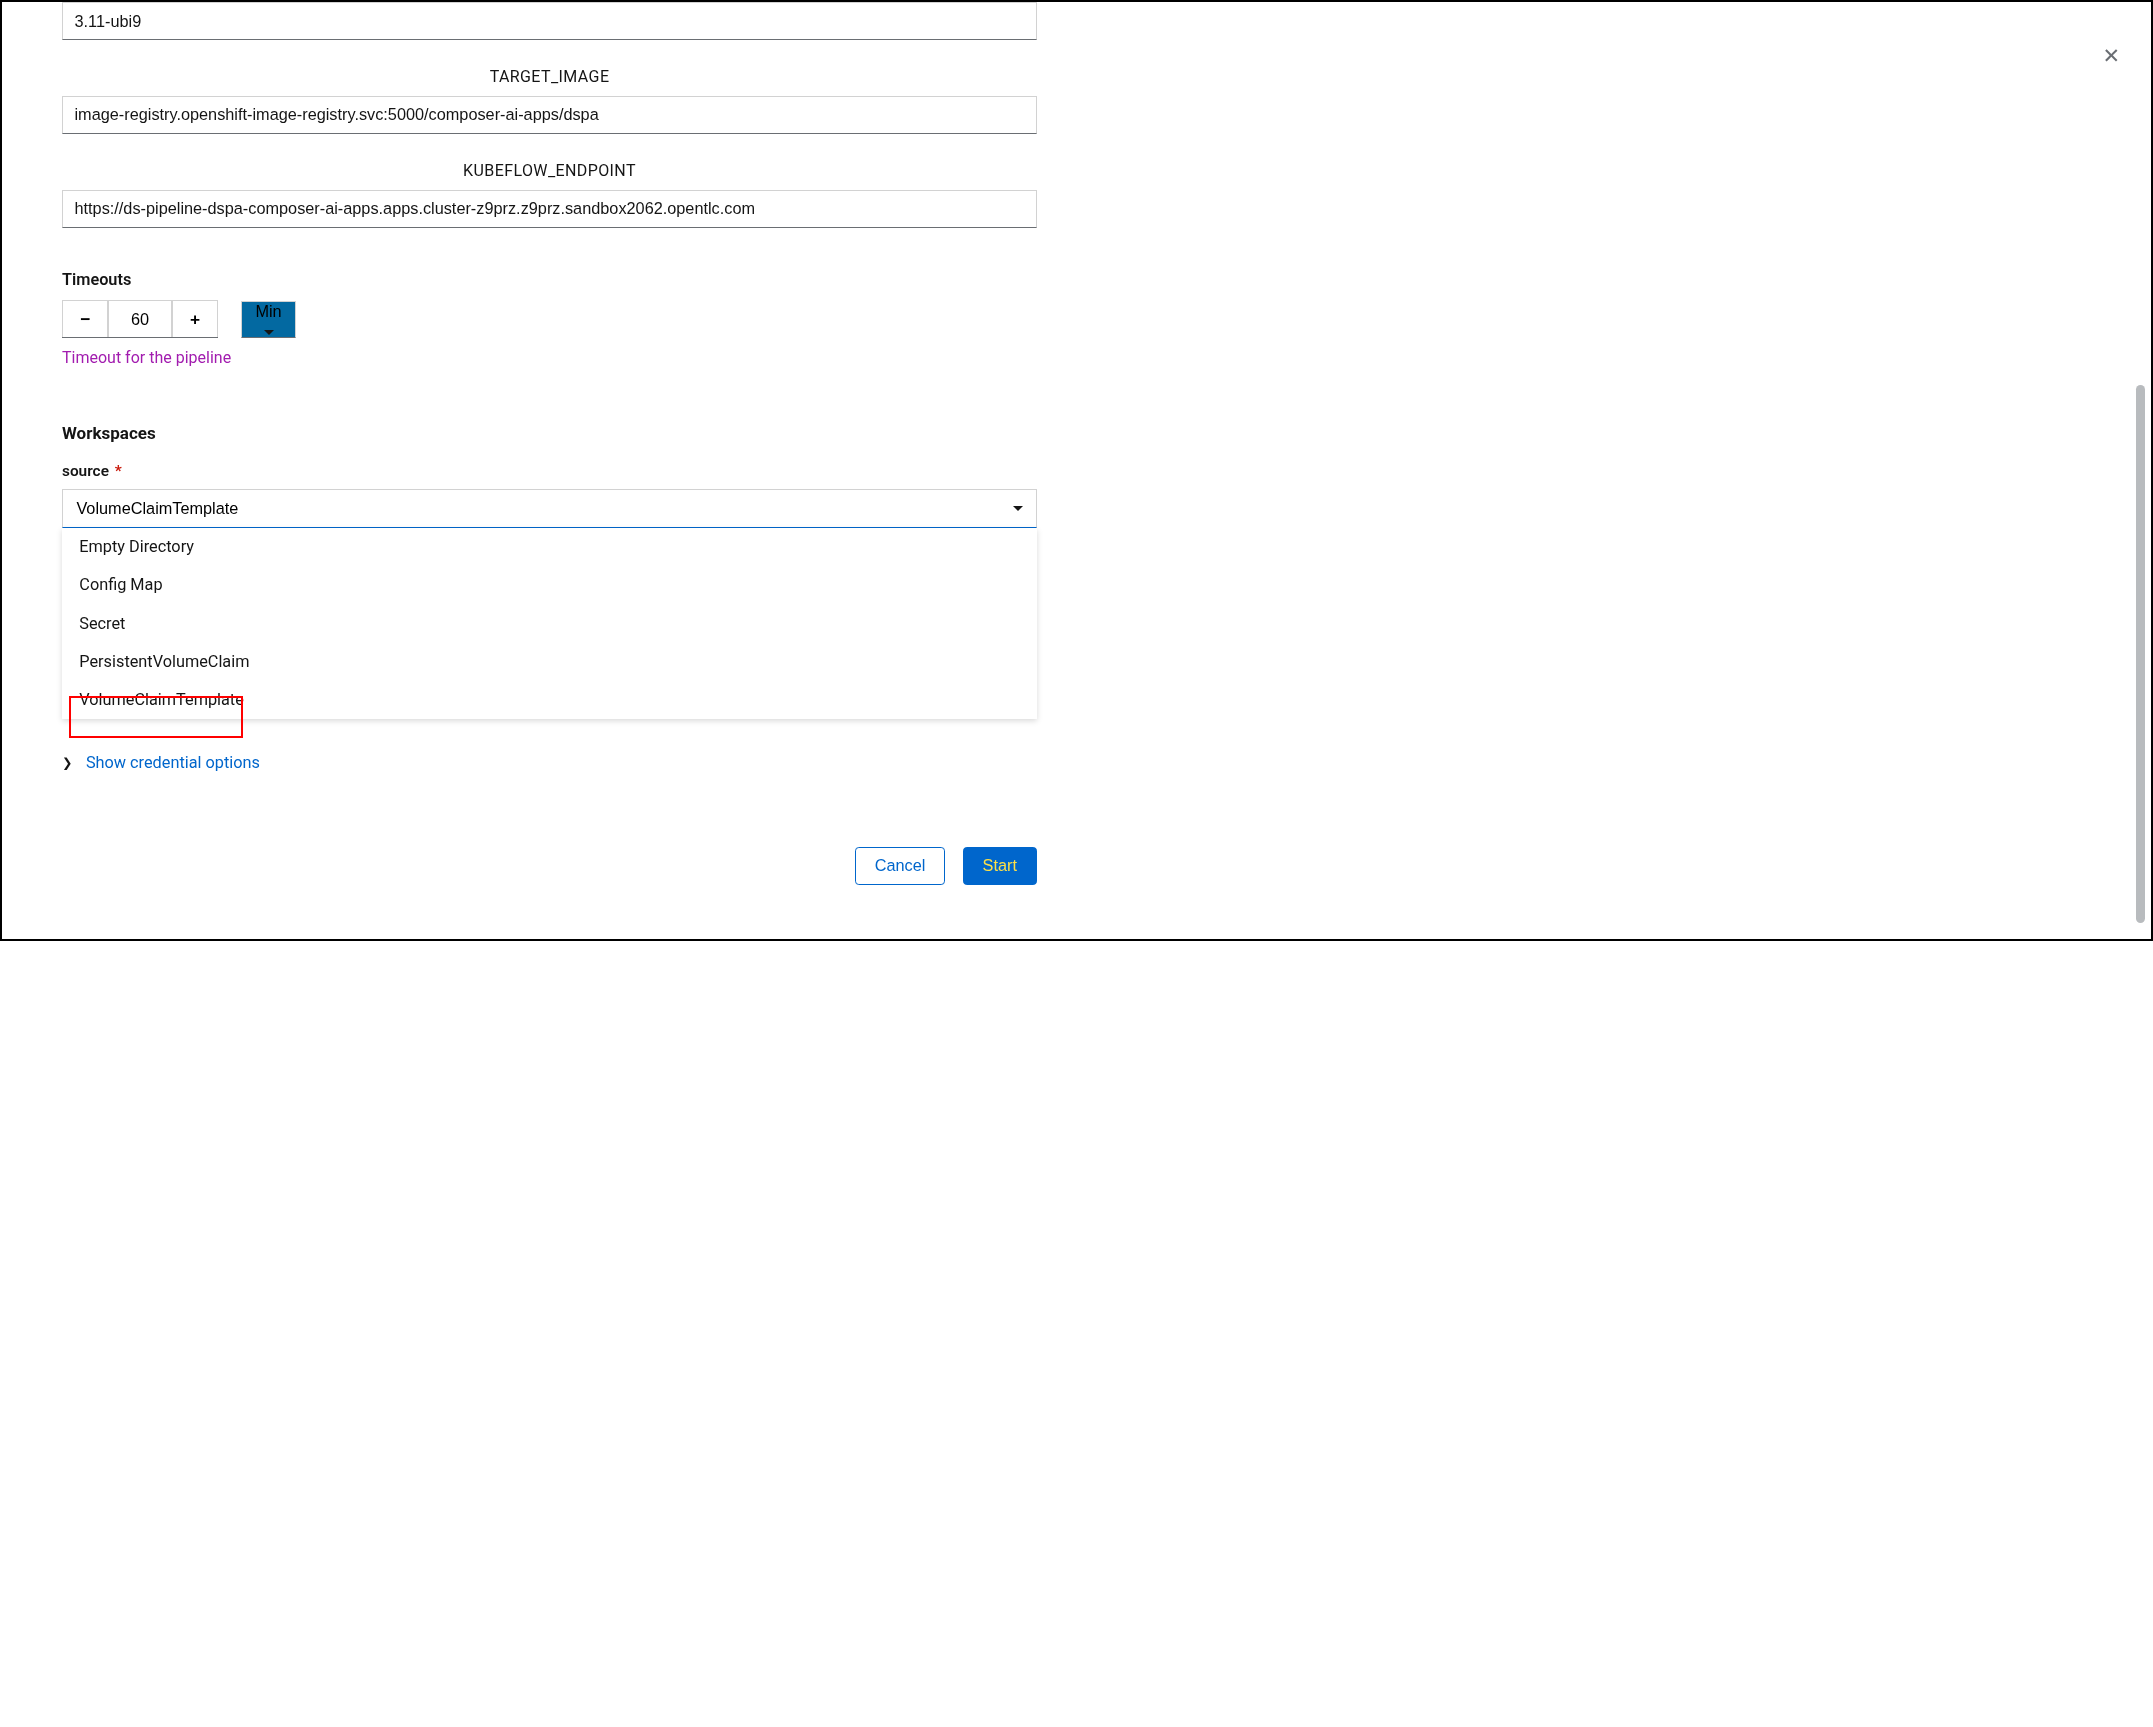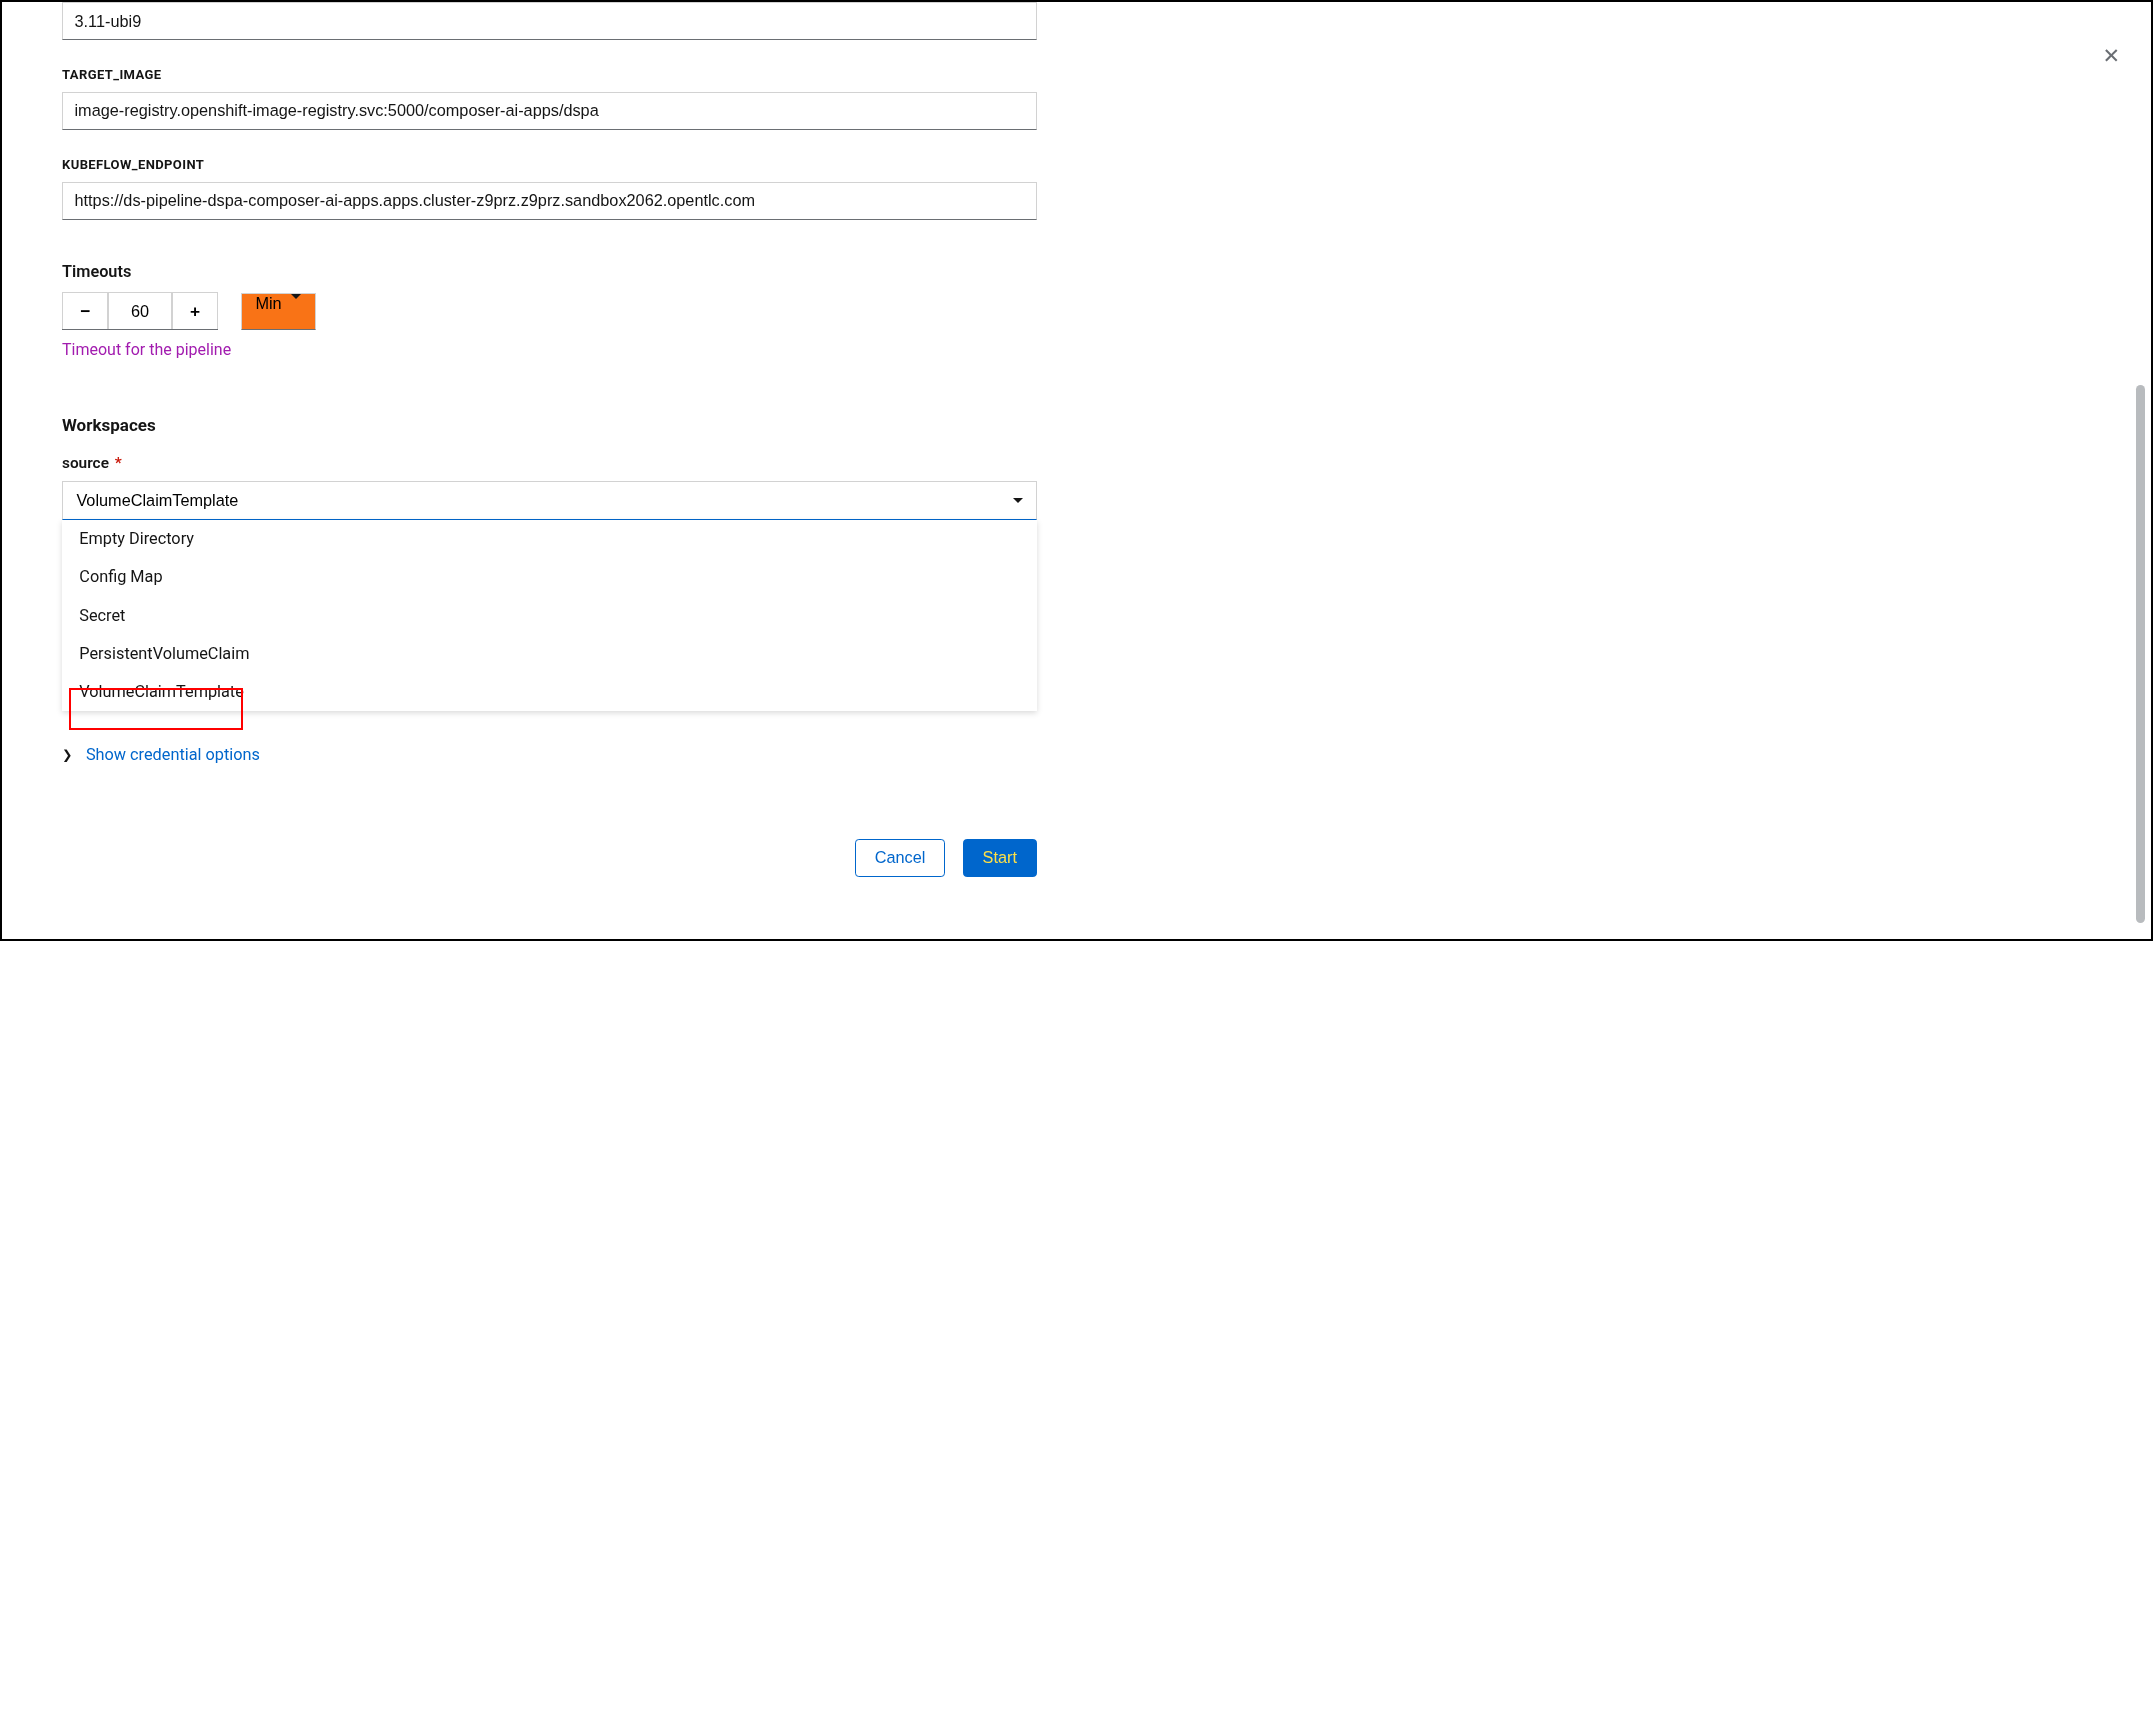--- a/index.html
+++ b/index.html
@@ -42,25 +42,26 @@
     .text-input {
       width: 100%;
       padding: 8.6px 11.5px;
       font-size: 16.3px;
       border: 1px solid #d2d2d2;
       border-bottom: 1px solid #6a6e73;
       background: #fff;
       color: #151515;
     }
     .field-label {
-      font-size: 13px;
-      font-weight: 700;
+      font-size: 16px;
+      font-weight: 400;
       letter-spacing: 0.4px;
       margin-bottom: 9.6px;
       display: block;
+      text-align: center;
     }
     .timeouts-label {
       font-size: 16.3px;
       font-weight: 600;
       margin-bottom: 11.5px;
       display: block;
     }
     .timeouts-row {
       display: flex;
       gap: 23px;
@@ -86,28 +87,30 @@
     .stepper input {
       width: 64px;
       height: 37px;
       border: 1px solid #d2d2d2;
       border-bottom: none;
       text-align: center;
       font-size: 16.3px;
     }
     .unit-select {
       display: flex;
+      align-items: center;
       gap: 9.6px;
       height: 37px;
       padding: 0 13.4px;
       border: 1px solid #d2d2d2;
       border-bottom: 1px solid #6a6e73;
-      background: #f97316;
-      font-size: 16.3px;
-      cursor: pointer;
+      background: #0369a1;
+      font-size: 16.3px;
+      cursor: pointer;
+      flex-direction: column;
     }
     .caret-down-small {
       width: 0;
       height: 0;
       border-left: 5.8px solid transparent;
       border-right: 5.8px solid transparent;
       border-top: 5.8px solid #151515;
     }
     .helper-text {
       font-size: 16px;

